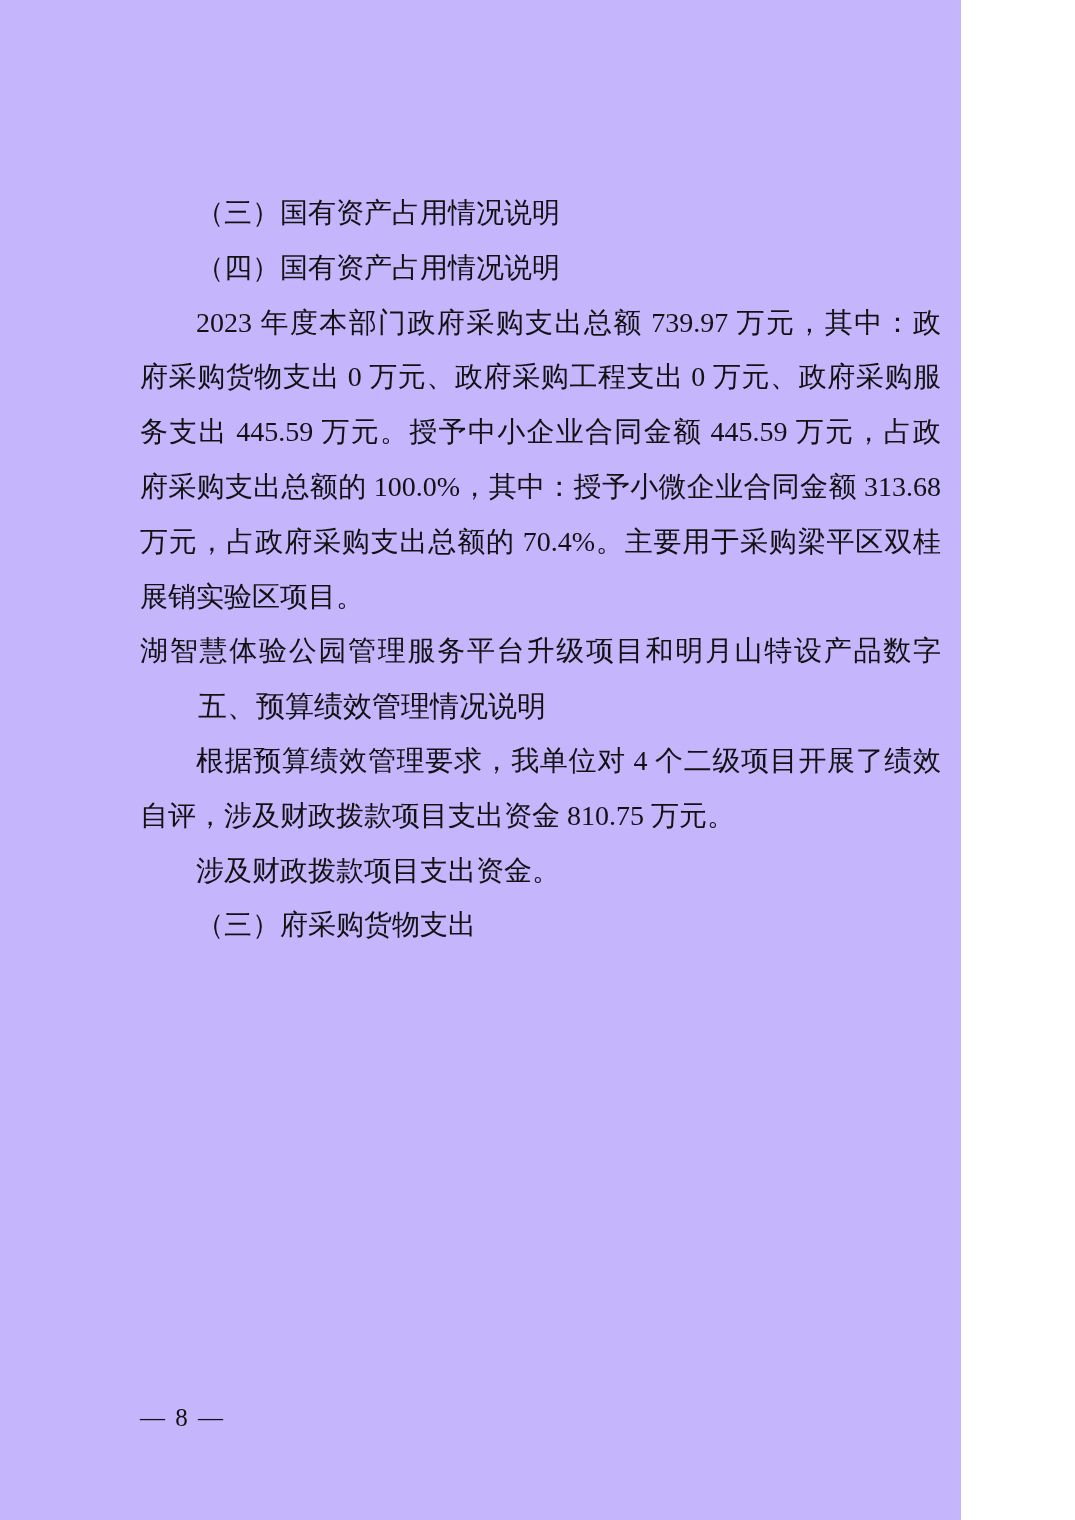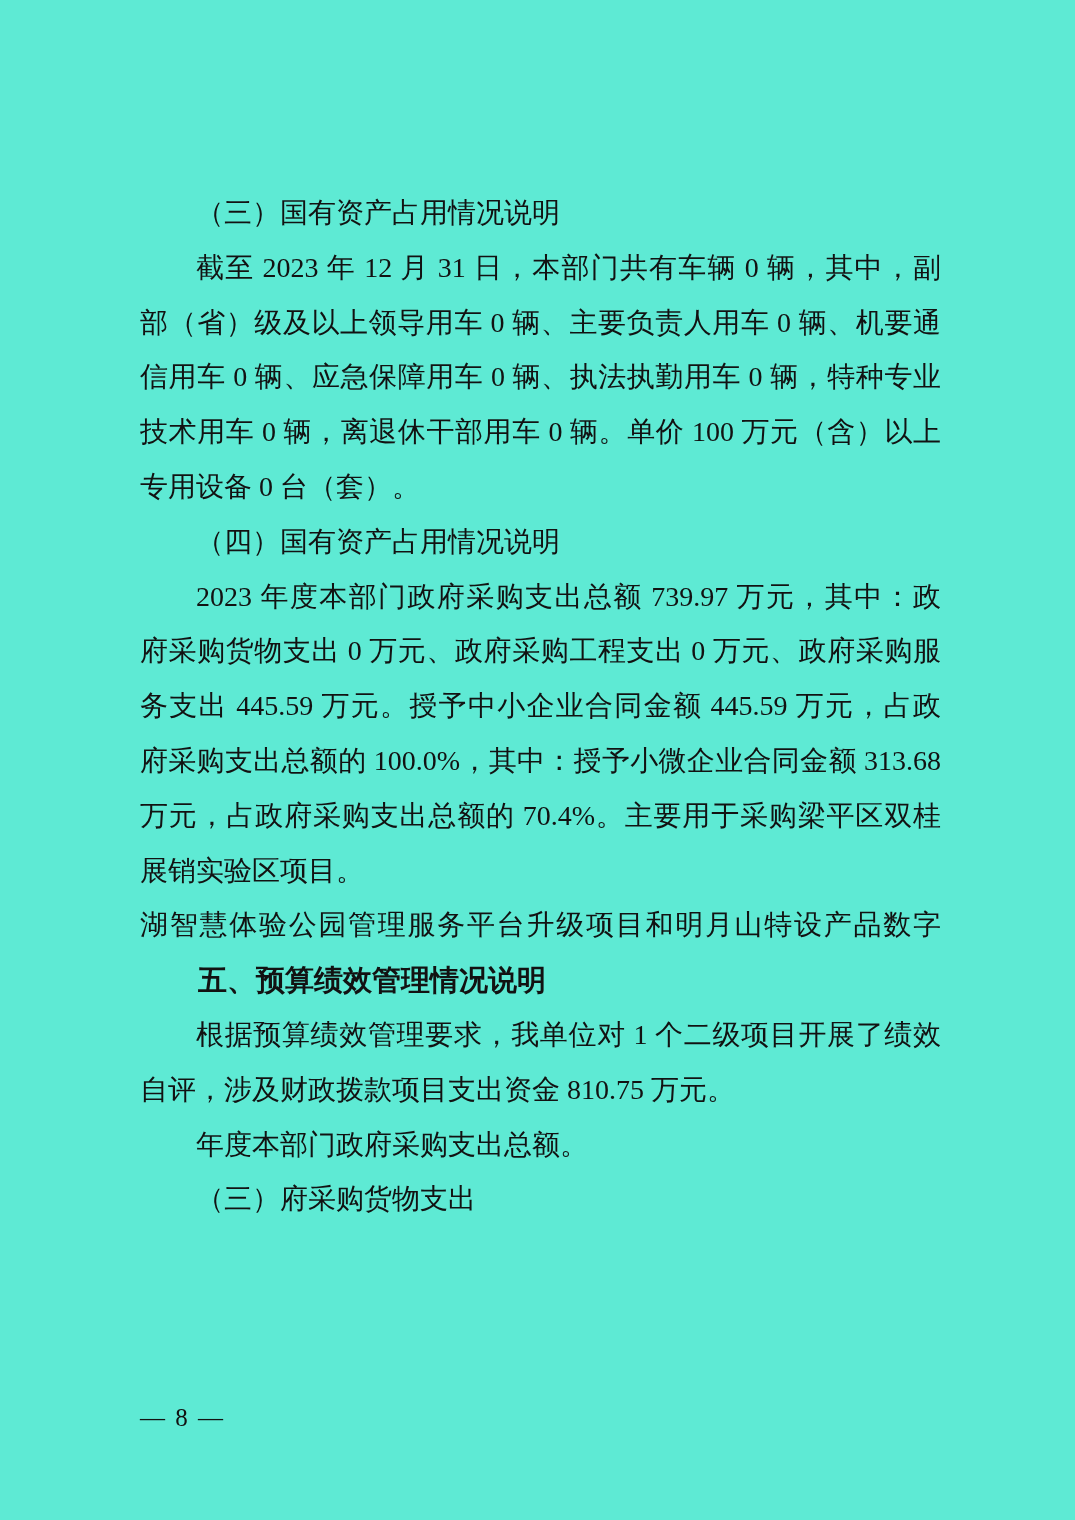--- a/index.html
+++ b/index.html
@@ -2,23 +2,23 @@
 <html><head>
 <meta charset="utf-8">
 <style>
   html, body {
     margin: 0;
     padding: 0;
     background: #ffffff;
   }
   .page {
     position: relative;
-    width: 1075px;
+    width: 961px;
     height: 1520px;
-    background: #5eead4;
+    background: #c4b5fd;
     overflow: hidden;
     font-family: "Liberation Serif", serif;
     color: #121212;
   }
   .content {
     position: absolute;
     left: 140px;
     top: 186px;
     width: 801px;
   }
@@ -33,21 +33,21 @@
   .fill {
     text-align-last: justify;
   }
   
   .indent {
     text-indent: 2em;
   }
   
   .heading {
     font-family: "Liberation Sans", sans-serif;
-    font-weight: 700;
+    font-weight: 400;
     font-size: 29px;
   }
   .page-number {
     position: absolute;
     left: 140px;
     top: 1398px;
     font-family: "Liberation Serif", serif;
     font-size: 25px;
     line-height: 40px;
     color: #121212;
@@ -55,49 +55,42 @@
   }
 </style>
 </head>
 <body>
 
 <div class="page">
   <div class="content">
 
     <div class="line indent">（三）国有资产占用情况说明</div>
 
-    <div>
-      <div class="line indent fill">截至 2023 年 12 月 31 日，本部门共有车辆 0 辆，其中，副</div>
-      <div class="line fill">部（省）级及以上领导用车 0 辆、主要负责人用车 0 辆、机要通</div>
-      <div class="line fill">信用车 0 辆、应急保障用车 0 辆、执法执勤用车 0 辆，特种专业</div>
-      <div class="line fill">技术用车 0 辆，离退休干部用车 0 辆。单价 100 万元（含）以上</div>
-      <div class="line">专用设备 0 台（套）。</div>
-    </div>
 
     <div class="line indent">（四）国有资产占用情况说明</div>
 
     <div>
       <div class="line indent fill">2023 年度本部门政府采购支出总额 739.97 万元，其中：政</div>
       <div class="line fill">府采购货物支出 0 万元、政府采购工程支出 0 万元、政府采购服</div>
       <div class="line fill">务支出 445.59 万元。授予中小企业合同金额 445.59 万元，占政</div>
       <div class="line fill">府采购支出总额的 100.0%，其中：授予小微企业合同金额 313.68</div>
       <div class="line fill">万元，占政府采购支出总额的 70.4%。主要用于采购梁平区双桂</div>
       <div class="line">展销实验区项目。</div>
       <div class="line fill">湖智慧体验公园管理服务平台升级项目和明月山特设产品数字</div>
     </div>
 
     <div class="line indent heading">五、预算绩效管理情况说明</div>
 
 
     <div>
-      <div class="line indent fill">根据预算绩效管理要求，我单位对 1 个二级项目开展了绩效</div>
+      <div class="line indent fill">根据预算绩效管理要求，我单位对 4 个二级项目开展了绩效</div>
       <div class="line">自评，涉及财政拨款项目支出资金 810.75 万元。</div>
     </div>
 
 
-    <div class="line indent">年度本部门政府采购支出总额。</div>
+    <div class="line indent">涉及财政拨款项目支出资金。</div>
 
     <div class="line indent">（三）府采购货物支出</div>
 
   </div>
 
   <div class="page-number">— 8 —</div>
 </div>
 
 </body></html>

